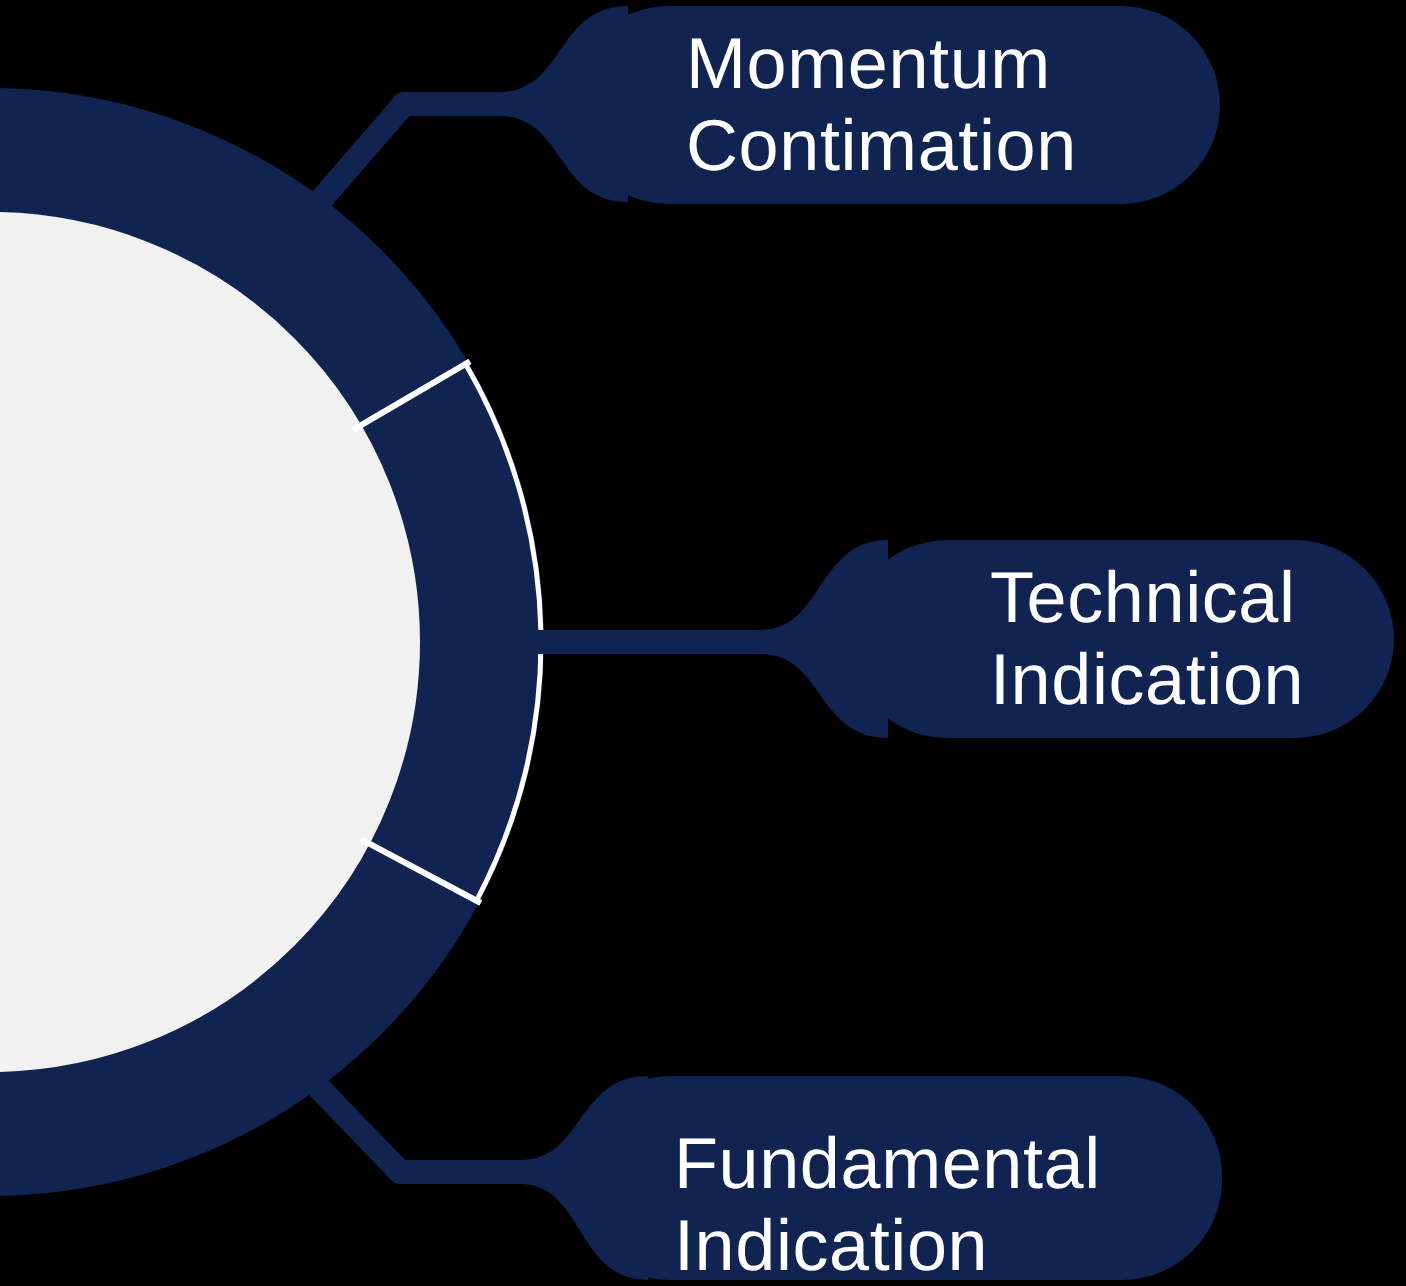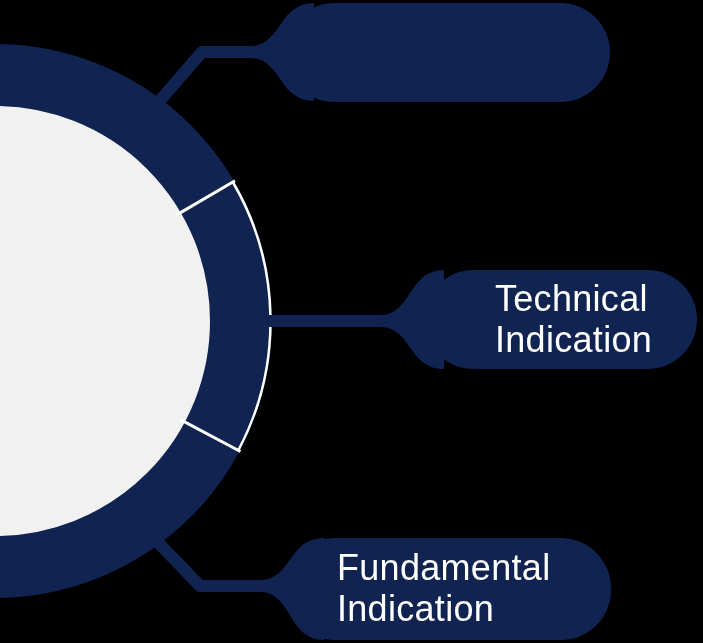--- a/index.html
+++ b/index.html
@@ -56,24 +56,26 @@
 
     <path d="M 148 532 L 200 586 L 264 586" fill="none" stroke-width="12" stroke-linejoin="round" stroke="#102351"></path>
     <path d="M 260 580 C 292 580 288 538 324 538 L 324 640 C 288 640 292 592 260 592 Z" fill="#102351"></path>
 
     <rect x="285" y="3" width="325" height="99" rx="49.5" fill="#102351"></rect>
     <rect x="424" y="270" width="273" height="99" rx="49.5" fill="#102351"></rect>
     <rect x="285" y="538" width="326" height="102" rx="50" fill="#102351"></rect>
   </svg>
 
   <div class="node-label" style="left:343px; top:11px;">
+    <span>Momentum</span>
+    <span>Contimation</span>
   </div>
 
   <div class="node-label" style="left:463px; top:278px;margin-left:32px;">
     <span>Technical</span>
     <span>Indication</span>
   </div>
 
-  <div class="node-label" style="left:337px; top:547px;">
+  <div class="node-label" style="left:337px; top:561px;">
     <span>Fundamental</span>
     <span>Indication</span>
   </div>
 </div>
 
 </body></html>

